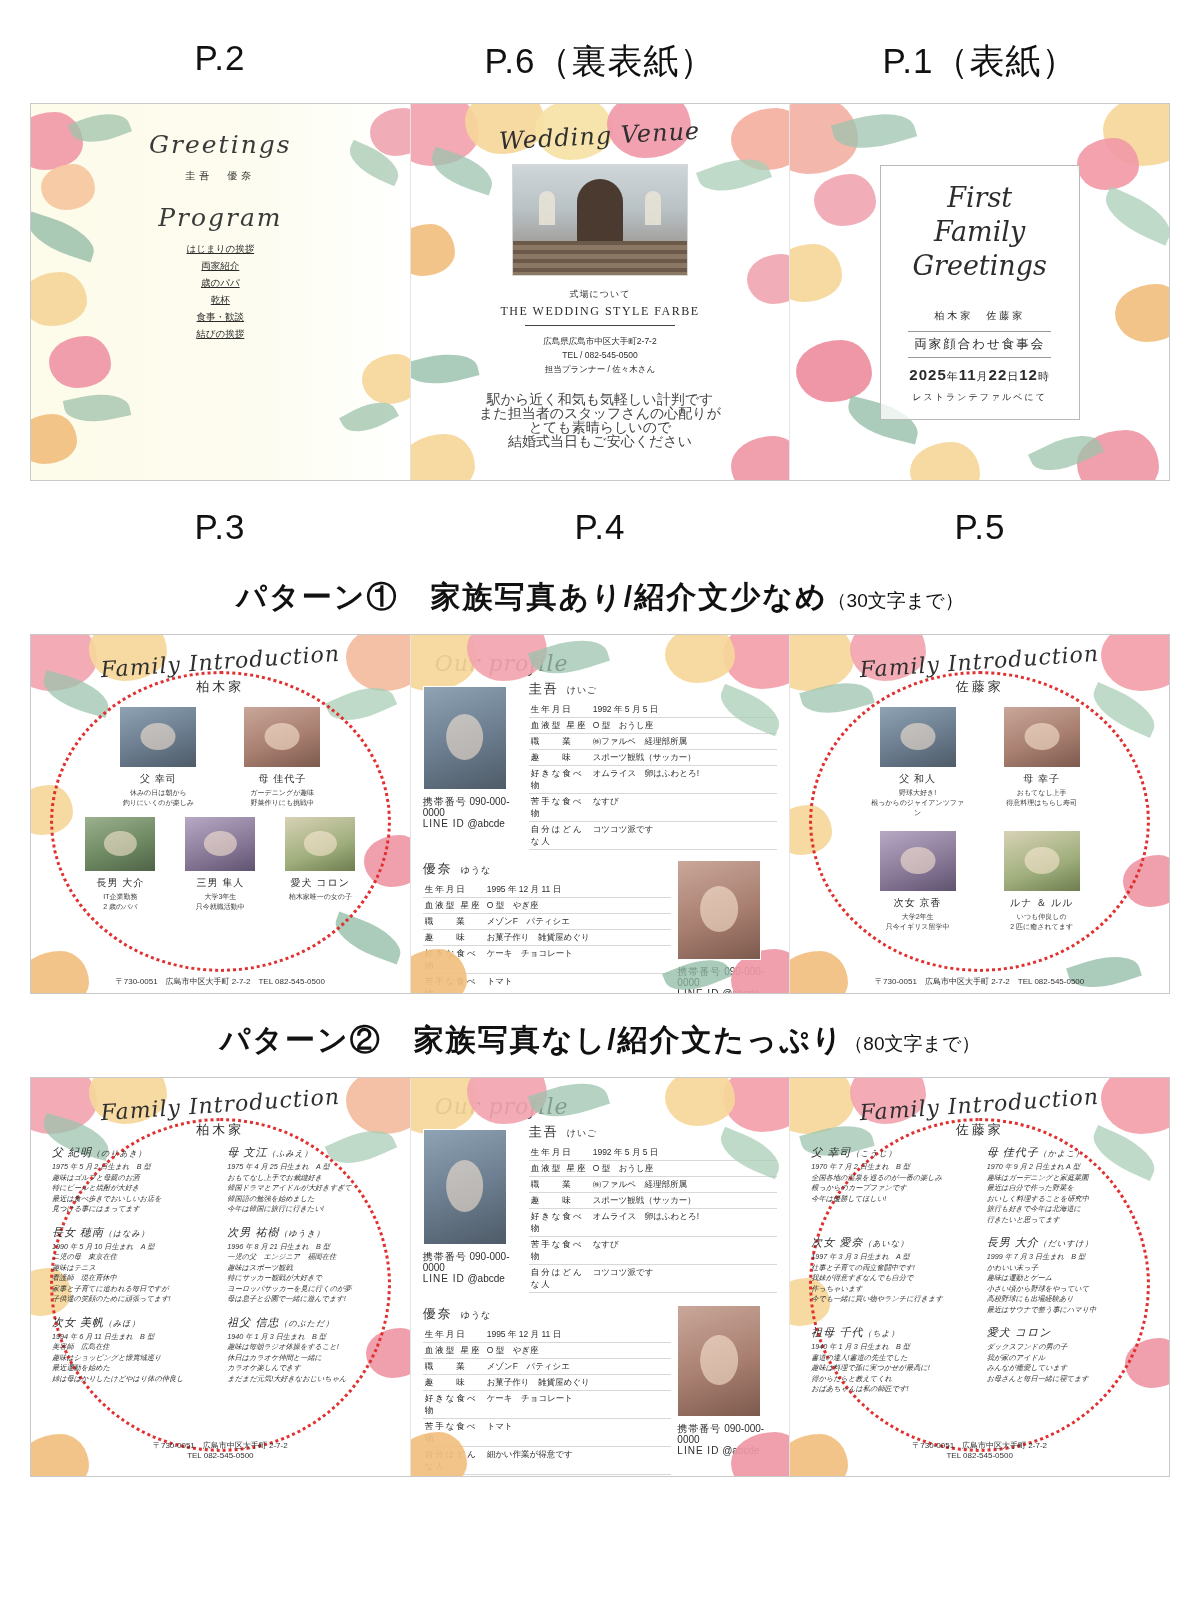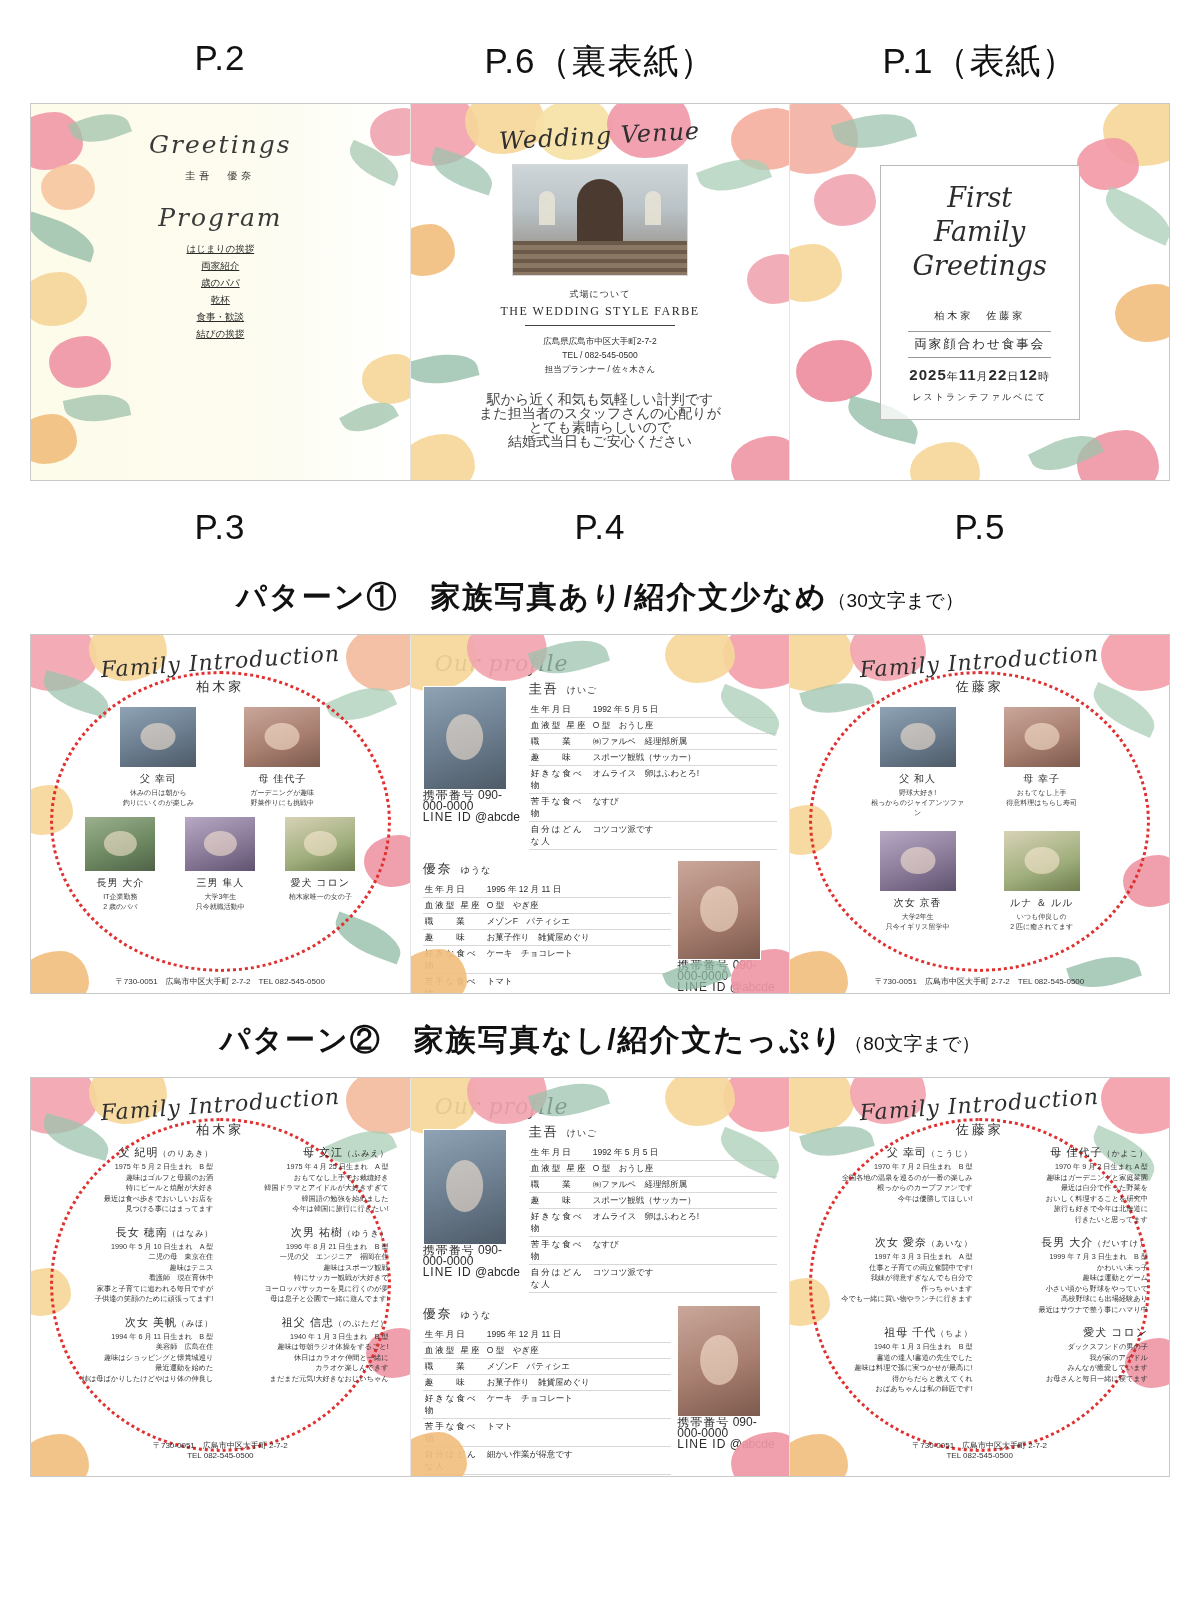--- a/index.html
+++ b/index.html
@@ -119,25 +119,25 @@
   
   .op-title { font-family:"DejaVu Serif", serif; font-style:italic; font-size:22px; letter-spacing:1px; margin:16px 0 0 24px; }
   .op-block { display:flex; padding:4px 12px 0 12px; }
   .op-photo { width:84px; height:104px; margin-top:6px; }
   .op-photo2 { width:84px; height:100px; }
   .op-name { font-size:13px; letter-spacing:2px; }
   .op-name .kana { font-size:9px; letter-spacing:1px; margin-left:8px; }
   .op-table { width:100%; border-collapse:collapse; margin-top:4px; }
   .op-table td { font-size:8.5px; padding:1.5px 2px; border-bottom:1px solid #d8d8d8; vertical-align:top; }
   .op-table td.k { width:62px; letter-spacing:2px; color:#222; }
-  .op-contact { font-size:12px; line-height:11px; margin-top:0; }
+  .op-contact { font-size:10px; line-height:11px; margin-top:6px; }
   .op-contact b { font-weight:normal; letter-spacing:1px; }
 
   
-  .tmem { width:46%; text-align:right; margin-bottom:10px; }
+  .tmem { width:46%; text-align:left; margin-bottom:10px;font-style:italic; }
   .tmem .tname { font-size:11px; letter-spacing:1px; }
   .tmem .tname .kana { font-size:8px; }
   .tmem .tbody { font-size:7.2px; line-height:10.5px; margin-top:2px; color:#333; }
   .tgrid { display:flex; flex-wrap:wrap; justify-content:space-around; padding:6px 14px 0 14px; position:relative; z-index:6; }
 </style>
 </head>
 <body>
 
 <div class="page-labels labels-top">
   <div>P.2</div>

